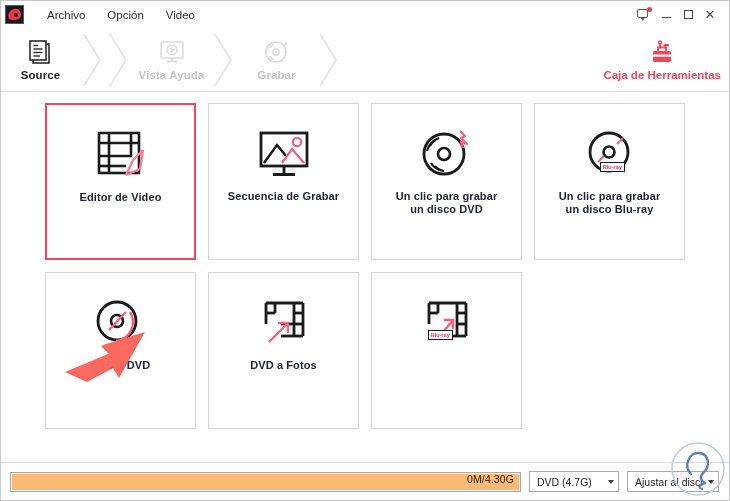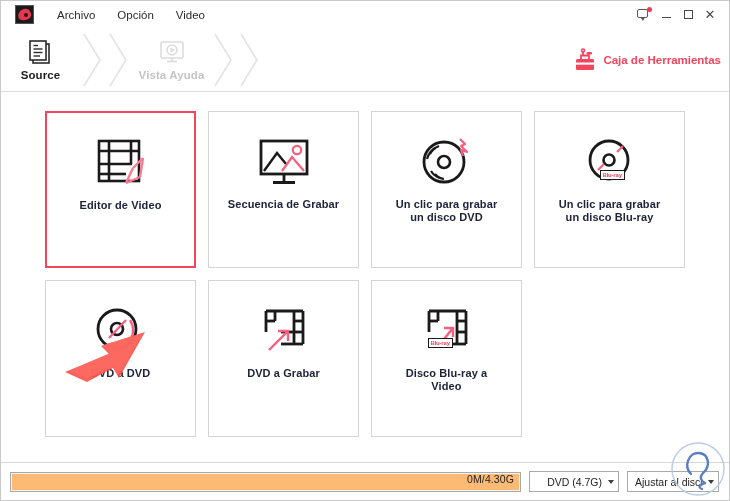--- a/index.html
+++ b/index.html
@@ -22,21 +22,21 @@
     flex-direction: column;
   }
 
   
   .titlebar {
     height: 27px;
     min-height: 27px;
     background: #ffffff;
     display: flex;
     align-items: center;
-    padding: 0 4px 0 12px;
+    padding: 0 4px 0 2px;
     position: relative;
     z-index: 5;
   }
   .app-logo {
     width: 19px; height: 19px;
     background: #1a1a1a;
     border: 1px solid #555;
     margin-left: 2px;
     margin-right: 12px;
     position: relative;
@@ -141,20 +141,21 @@
   .chevron {
     width: 26px;
     position: relative;
     align-self: stretch;
   }
   .chevron svg { position: absolute; left: 2px; top: 4px; }
 
   .toolbar-right {
     margin-left: auto;
     display: flex;
+    flex-direction: column;
     align-items: center;
     justify-content: center;
     gap: 3px;
     padding-right: 8px;
     min-width: 120px;
   }
   .toolbar-right .tb-label {
     font-size: 11.5px;
     font-weight: bold;
     color: #f4455c;
@@ -167,21 +168,20 @@
     background: #ffffff;
     position: relative;
     padding: 11px 32px 0 44px;
   }
   .grid {
     display: grid;
     grid-template-columns: repeat(4, 163px);
     grid-auto-rows: 157px;
     column-gap: 0px;
     row-gap: 12px;
-    margin-top: 8px;
   }
   .cell { padding-right: 12px; }
   .cell.empty { }
 
   .card {
     width: 151px;
     height: 157px;
     border: 1px solid #d4d4d4;
     background: #ffffff;
     display: flex;
@@ -270,21 +270,21 @@
     border: 1px solid #a9a9a9;
     background: #ffffff;
     display: flex;
     align-items: center;
     padding: 0 4px 0 7px;
     gap: 6px;
     font-size: 10.5px;
     color: #232323;
     white-space: nowrap;
   }
-  .combo.disc { width: 90px; text-align: right; }
+  .combo.disc { width: 90px; }
   .combo.fit { width: 92px; }
   .combo .combo-label { flex: 1; overflow: hidden; }
   .caret-down {
     width: 0; height: 0;
     border-left: 3.5px solid transparent;
     border-right: 3.5px solid transparent;
     border-top: 4px solid #3c3c3c;
   }
 
   .watermark {
@@ -375,20 +375,32 @@
         </div>
         <div class="step-label">Vista Ayuda</div>
       </div>
 
       <div class="chevron">
         <svg width="22" height="56" viewBox="0 0 22 56">
             <polyline points="2,2 18,28 2,54" fill="none" stroke="#e3e3e3" stroke-width="1.6"></polyline>
           </svg>
       </div>
 
+      <div class="step disabled">
+        <div class="step-icon">
+          <svg width="30" height="28" viewBox="0 0 30 28">
+            <circle cx="14" cy="14" r="10" fill="none" stroke="#dcdcdc" stroke-width="1.7"></circle>
+            <circle cx="14" cy="14" r="3.2" fill="none" stroke="#dcdcdc" stroke-width="1.5"></circle>
+            <path d="M7 10 A9 9 0 0 1 12 6.5" fill="none" stroke="#dcdcdc" stroke-width="1.3"></path>
+            <path d="M7.5 18.5 A8 8 0 0 0 12 21.5" fill="none" stroke="#dcdcdc" stroke-width="1.3"></path>
+            <polyline points="22,7 24.5,4 22.5,7.5 25,6" fill="none" stroke="#dcdcdc" stroke-width="1.3"></polyline>
+          </svg>
+        </div>
+        <div class="step-label">Grabar</div>
+      </div>
 
       <div class="chevron">
         <svg width="22" height="56" viewBox="0 0 22 56">
             <polyline points="2,2 18,28 2,54" fill="none" stroke="#e3e3e3" stroke-width="1.6"></polyline>
           </svg>
       </div>
     </div>
 
     <div class="toolbar-right">
       <div class="step-icon">
@@ -512,21 +524,21 @@
                 <line x1="41" y1="30" x2="50" y2="30"></line>
                 <line x1="28" y1="42" x2="50" y2="42"></line>
                 <line x1="28" y1="30" x2="41" y2="30"></line>
               </g>
               <g stroke="#f4607e" stroke-width="2.4" fill="none">
                 <line x1="16" y1="48" x2="35" y2="29"></line>
                 <polyline points="25,29 35,29 35,39" stroke-linejoin="miter"></polyline>
               </g>
             </svg>
           </div>
-          <div class="card-label">DVD a Grabar</div>
+          <div class="card-label">DVD a Fotos</div>
         </div>
       </div>
 
       <div class="cell">
         <div class="card">
           <div class="card-icon">
             <div style="position:relative;width:62px;height:58px;">
               <svg width="62" height="58" viewBox="0 0 62 58" style="position:absolute;left:0;top:0;">
                 <g stroke="#1a1a1a" stroke-width="2.8" fill="none">
                   <line x1="13" y1="9" x2="50" y2="9"></line>
@@ -540,21 +552,20 @@
                   <line x1="31" y1="42" x2="50" y2="42"></line>
                 </g>
                 <g stroke="#f4607e" stroke-width="2.4" fill="none">
                   <line x1="24" y1="42" x2="37" y2="26"></line>
                   <polyline points="28,26 37,26 37,35" stroke-linejoin="miter"></polyline>
                 </g>
               </svg>
               <div class="bluray-badge" style="position:absolute;left:12px;top:36px;">Blu-ray</div>
             </div>
           </div>
-          <div class="card-label multiline">Disco Blu-ray a<br>Video</div>
         </div>
       </div>
 
       <div class="cell empty"></div>
     </div>
 
     <svg class="annot-arrow" viewBox="0 0 92 56">
       <polygon points="88,4 44,18 52,26 8,44 30,54 56,40 62,50" fill="#f9564f" opacity="0.92"></polygon>
       <polygon points="86,5 46,17 53,25 12,43 30,51 57,38 61,47" fill="#fb6a62" opacity="0.85"></polygon>
     </svg>

